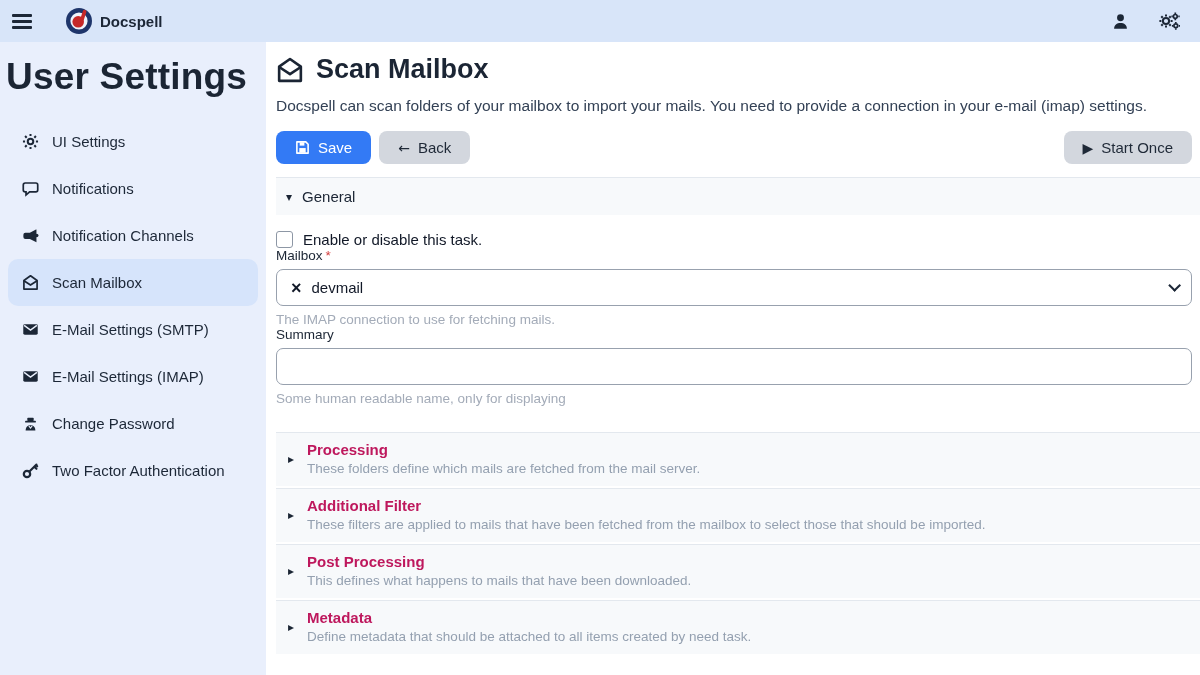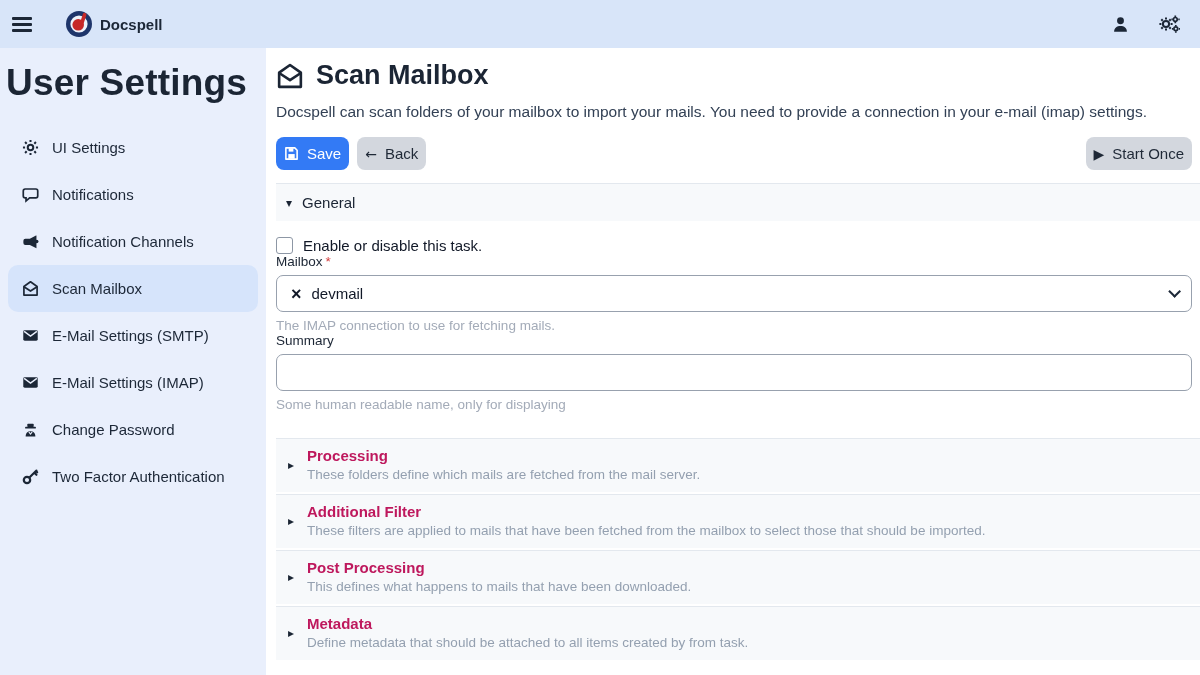--- a/index.html
+++ b/index.html
@@ -1,20 +1,20 @@
 <!DOCTYPE html>
 <html><head>
 <meta charset="utf-8">
 <style>
   * { margin:0; padding:0; box-sizing:border-box; }
   html,body { width:1200px; height:675px; overflow:hidden; }
   body { font-family:"Liberation Sans","DejaVu Sans",sans-serif; background:#fff; color:#1c2737; }
 
   
-  .topbar { height:48px; background:#d8e5f9; display:flex; align-items:center; padding:0 16px 0 12px; }
+  .topbar { height:42px; background:#d8e5f9; display:flex; align-items:center; padding:0 16px 0 12px; }
   .hamburger { width:20px; display:flex; flex-direction:column; gap:3px; cursor:pointer; padding:2px 0; }
   .hamburger div { height:3px; background:#1c2737; border-radius:1px; }
   .brand { display:flex; align-items:center; gap:8px; margin-left:34px; }
   .brand-name { font-weight:700; font-size:15px; color:#1c2737; }
   .topbar-spacer { flex:1; }
   .topbar-icons { display:flex; align-items:center; gap:28px; margin-right:4px; }
   .icon-btn { cursor:pointer; display:flex; align-items:center; }
 
   
   .shell { display:flex; height:635px; }
@@ -27,21 +27,21 @@
   .nav-ico { width:17px; display:flex; justify-content:center; align-items:center; flex-shrink:0; }
 
   .main { flex:1; background:#fff; padding:10px 8px 0 10px; overflow:hidden; }
 
   .page-head { display:flex; align-items:center; gap:12px; margin-top:2px; }
   .page-title { font-size:27px; font-weight:800; color:#1b2534; }
   .page-desc { margin-top:9px; font-size:15.5px; line-height:1.55; color:#334155; max-width:930px; }
 
   .toolbar { display:flex; align-items:center; gap:8px; margin-top:13px; }
   .btn { display:inline-flex; align-items:center; gap:8px; font-size:15px; border:none; cursor:pointer;
-         border-radius:8px; padding:8px 8px; font-family:inherit; }
+         border-radius:8px; padding:8px 19px; font-family:inherit; }
   .btn-primary { background:#337af5; color:#fff; }
   .btn-secondary { background:#d3d7de; color:#1f2937; }
   .btn-right { margin-left:auto; }
   .btn .glyph { font-family:"DejaVu Sans",sans-serif; font-size:14px; line-height:1; }
 
   .section-head { margin:13px -8px 0 0; background:#f7f9fb; border-top:1px solid #e3e8ee;
                   display:flex; align-items:center; gap:10px; padding:10px 10px 10px 10px; cursor:pointer; }
   .section-head .caret { font-family:"DejaVu Sans",sans-serif; font-size:12px; color:#1b2534; }
   .section-head .title { font-weight:400; font-size:15px; color:#1b2534; }
 
@@ -290,19 +290,19 @@
         <div>
           <div class="fold-title">Post Processing</div>
           <div class="fold-desc">This defines what happens to mails that have been downloaded.</div>
         </div>
       </div>
 
       <div class="fold-row">
         <span class="fold-caret">▸</span>
         <div>
           <div class="fold-title">Metadata</div>
-          <div class="fold-desc">Define metadata that should be attached to all items created by from task.</div>
+          <div class="fold-desc">Define metadata that should be attached to all items created by need task.</div>
         </div>
       </div>
 
     </div>
   </div>
 </div>
 
 </body></html>

